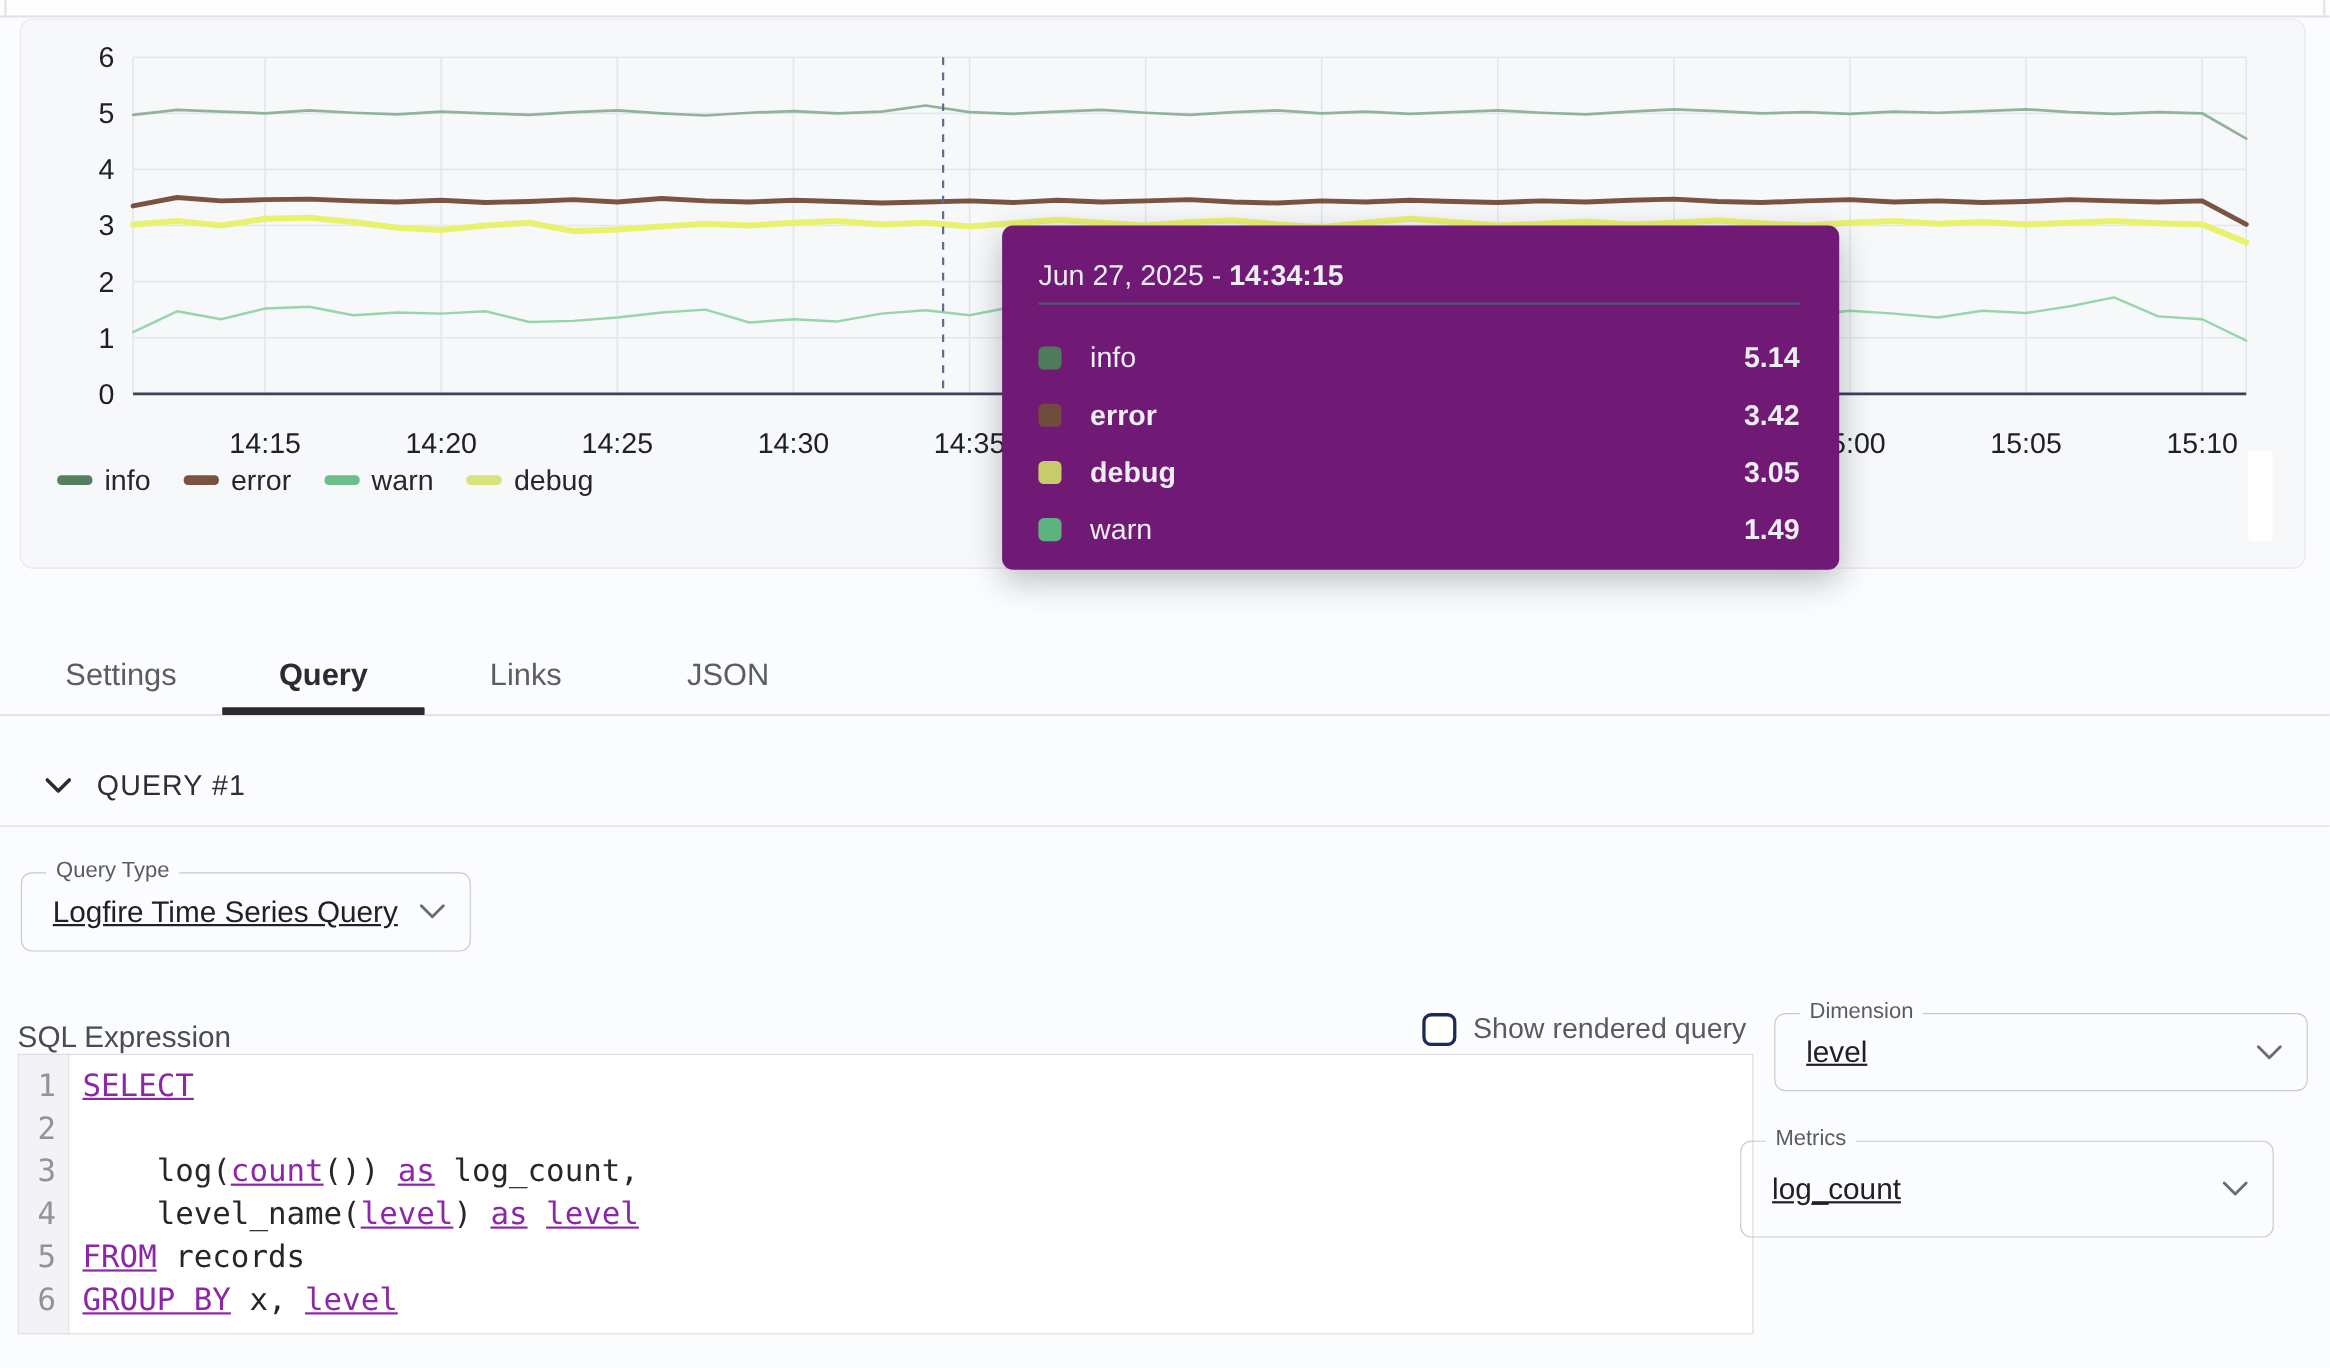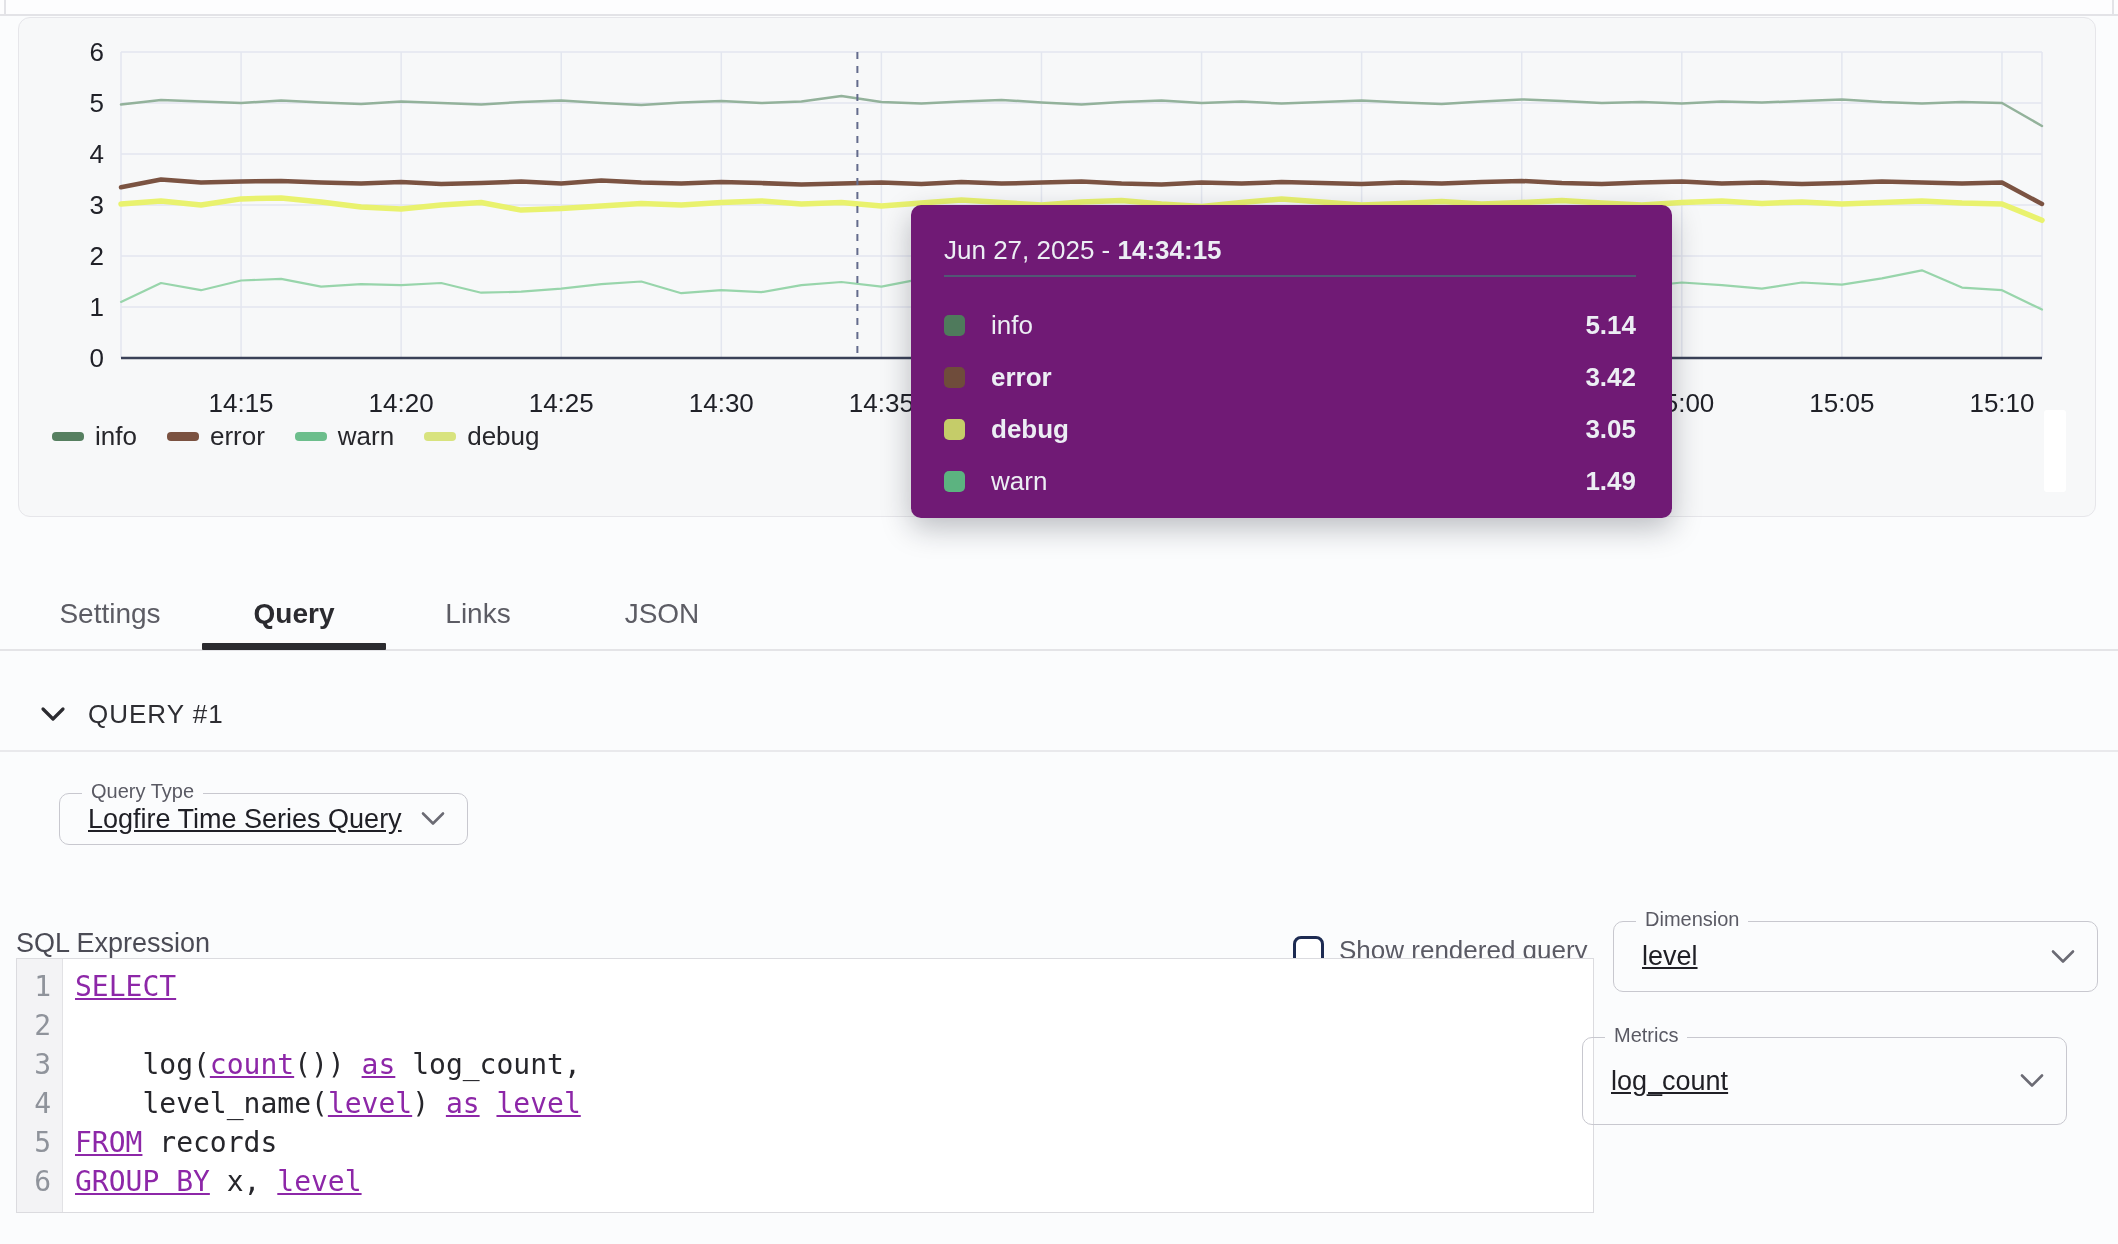--- a/index.html
+++ b/index.html
@@ -44,27 +44,27 @@
   
   .query-header{position:absolute;left:40px;top:699px;display:flex;align-items:center;gap:22px;cursor:pointer;}
   .query-header .qh-label{font-size:26px;font-weight:500;letter-spacing:1px;color:#2E2E33;}
   .query-divider{position:absolute;left:0;top:750px;width:2118px;height:1.5px;background:#E9E9EC;}
 
   
   .o-select{position:absolute;border:1.5px solid #C8C8CF;border-radius:10px;box-sizing:border-box;cursor:pointer;background:transparent;}
   .o-select .o-label{position:absolute;top:-14px;left:22px;padding:0 9px;font-size:20px;color:#5A5A64;background:#FBFCFD;white-space:nowrap;}
   .o-select .o-value{position:absolute;left:28px;top:0;bottom:0;display:flex;align-items:center;font-size:27px;color:#202026;text-decoration:underline;}
   .o-select .o-chevron{position:absolute;right:22px;top:50%;transform:translateY(-50%);display:flex;}
-  #query-type-select{left:19px;top:793px;width:409px;height:52px;margin-left:40px;}
+  #query-type-select{left:19px;top:793px;width:409px;height:72px;}
   #dimension-select{left:1613px;top:921px;width:485px;height:71px;}
   #metrics-select{left:1582px;top:1037px;width:485px;height:88px;}
 
   
   .sql-label{position:absolute;left:16px;top:928px;font-size:27px;color:#4B4B55;}
-  .show-rendered{position:absolute;left:1293px;top:920px;display:flex;align-items:center;gap:15px;margin-top:15px;}
+  .show-rendered{position:absolute;left:1293px;top:920px;display:flex;align-items:center;gap:15px;}
   .checkbox{width:31px;height:30px;border:3px solid #1D2B52;border-radius:8px;background:#FFFFFF;box-sizing:border-box;cursor:pointer;}
   .show-rendered .cb-label{font-size:26px;color:#5A5A64;}
 
   .code-editor{position:absolute;left:16px;top:958px;width:1578px;height:255px;background:#FFFFFF;
                border:1.5px solid #DBDBDF;box-sizing:border-box;overflow:hidden;}
   .gutter-bg{position:absolute;left:0;top:0;width:46px;height:100%;background:#F3F3F5;border-right:1.5px solid #E2E2E5;box-sizing:border-box;}
   .code-lines{position:absolute;left:0;top:8px;right:0;}
   .code-line{display:flex;height:39px;line-height:39px;font-family:"DejaVu Sans Mono",monospace;font-size:28px;}
   .code-line .lnum{width:34px;padding-right:12px;flex:0 0 auto;text-align:right;color:#8F939B;}
   .code-line .ltext{padding-left:12px;white-space:pre;color:#26262B;}

